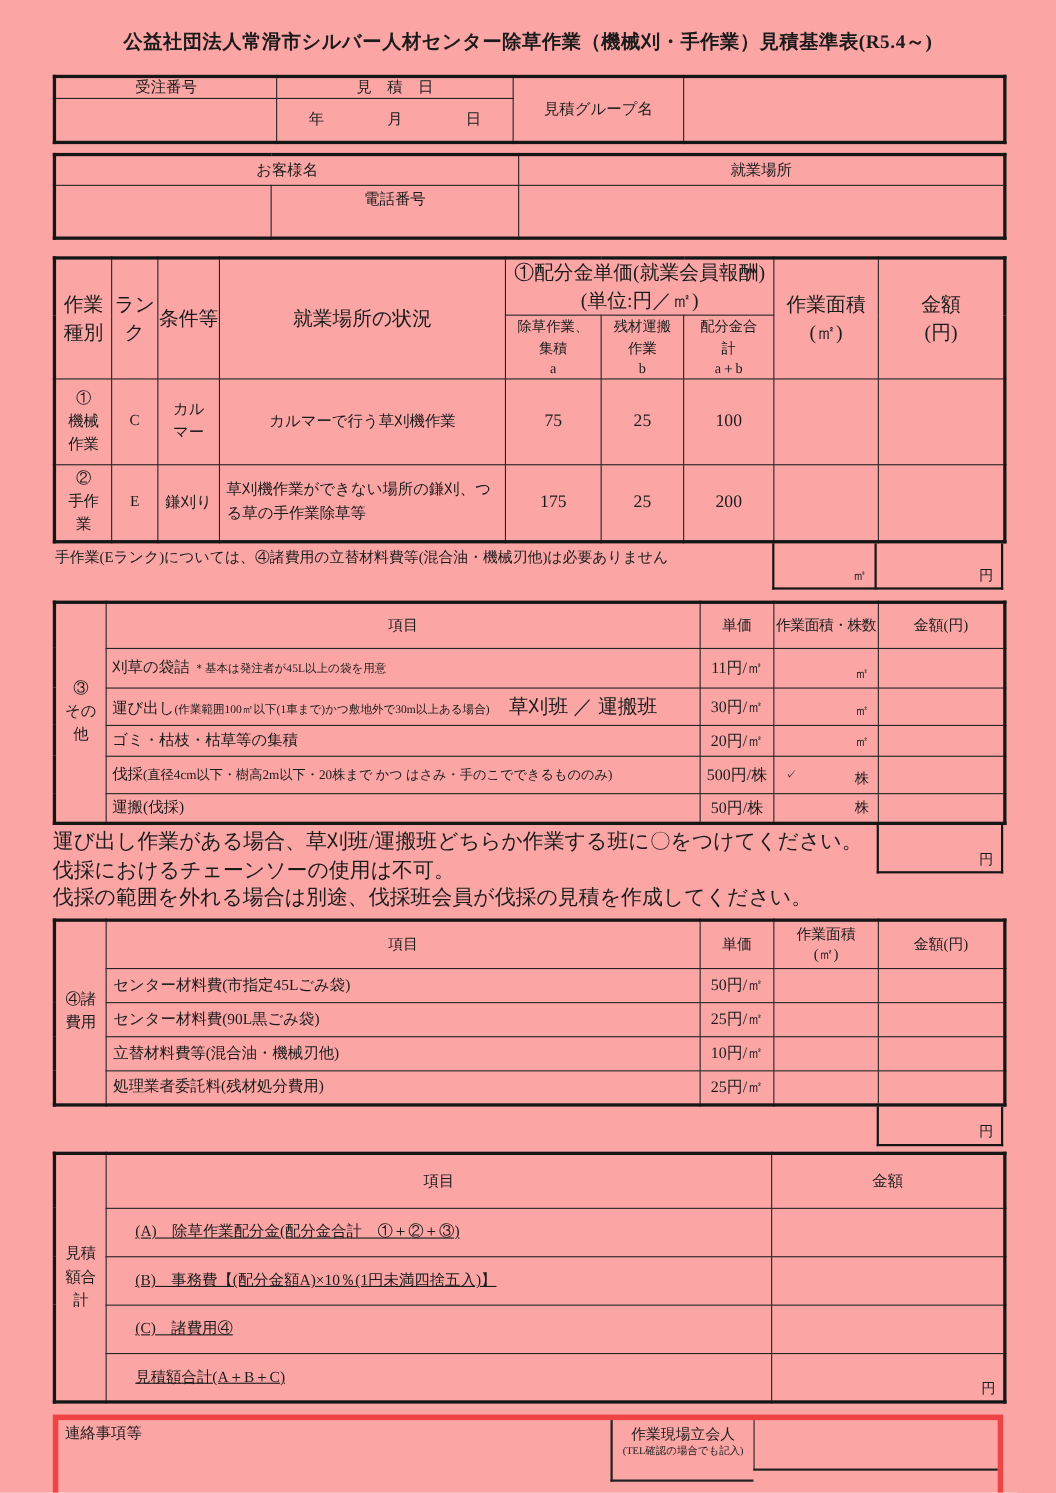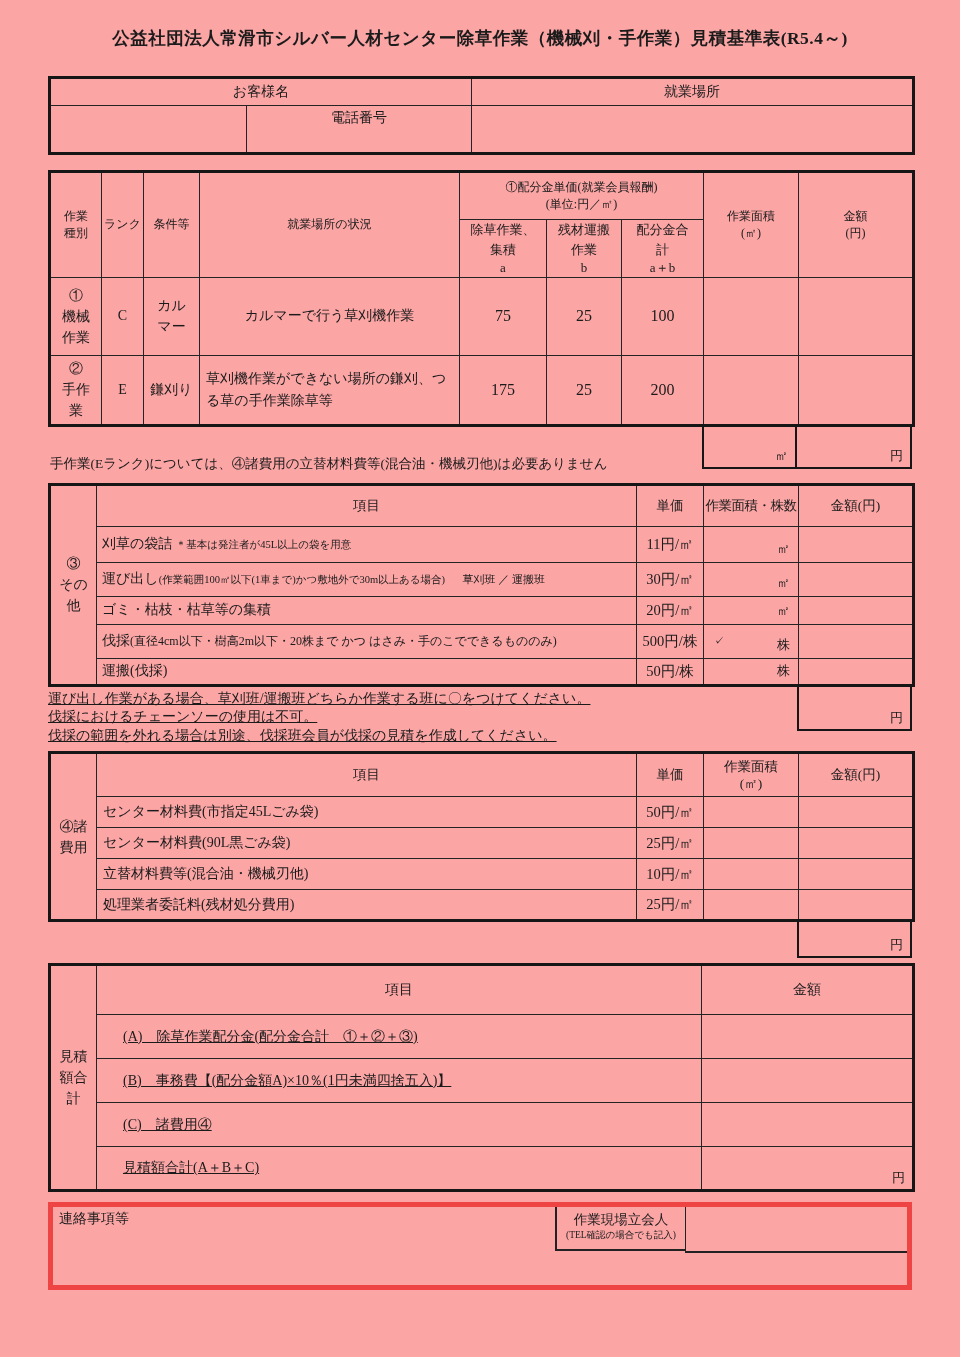--- a/index.html
+++ b/index.html
@@ -24,49 +24,49 @@
   .t1 tr:last-child td{ height:40px; }
   .dateRow{ display:flex; justify-content:space-around; align-items:center; height:100%; }
 
   
   .t2 tr:first-child th{ height:28px; }
   .t2 tr:last-child td{ height:48px; }
   .t2 .dashed{ border-right:1.5px dashed #333; }
   .phoneCell{ vertical-align:top; text-align:center; padding-top:3px; }
 
   
-  .t3 .h1 th{ height:48px; font-size:12px; line-height:1.4;margin-top:40px; }
+  .t3 .h1 th{ height:48px; font-size:18px; line-height:1.4;margin-top:40px; }
   .t3 .h2 th{ height:52px; font-size:13px; line-height:1.35; }
   .t3 .r1 td{ height:78px; }
   .t3 .r2 td{ height:70px; }
   .t3 .site{ padding:2px 6px; text-align:center; line-height:1.55; }
   .t3 .num{ font-size:16px; text-align:center; }
   .letter{ font-family:"Liberation Serif",serif; }
 
   .totalsRow{ width:864px; display:flex; align-items:flex-start; }
-  .noteMain{ flex:1; font-size:13.5px; padding:4px 2px 0 2px;margin-top:24px; }
+  .noteMain{ flex:1; font-size:13.5px; padding:4px 2px 0 2px; }
   .totBox{ border:2.5px solid #161616; border-top:none; height:42px;
            display:flex; align-items:flex-end; justify-content:flex-end;
            padding:2px 7px; font-size:13px; }
   .totBox.area{ width:95px; } .totBox.amount{ width:115px; border-left:none; }
 
   
   .t4 .hd th{ height:42px; font-size:13.5px; }
   .t4 .qtyHd{ font-size:12px; letter-spacing:-0.5px;margin-top:37px; }
   .t4 td.item{ padding:1px 5px; font-size:14px; }
   .fine{ font-size:10.5px; }
-  .extraOpt{ font-size:11px; margin-left:14px; }
+  .extraOpt{ font-size:18px; margin-left:14px; }
   .t4 td.price{ text-align:center; font-size:14.5px; }
   .qtyCell{ display:flex; justify-content:space-between; align-items:flex-end; height:100%; padding:3px 8px 4px 10px; font-size:13px; }
   .mark{ font-size:10px; align-self:center; }
   .t4 .o1 td{ height:36px; } .t4 .o2 td{ height:34px; } .t4 .o3 td{ height:28px; }
   .t4 .o4 td{ height:34px; } .t4 .o5 td{ height:26px; }
 
   .notesRow{ width:864px; display:flex; align-items:flex-start; }
-  .notesCol{ flex:1; font-size:14px; line-height:1.35; padding-top:3px;text-decoration:underline; }
+  .notesCol{ flex:1; font-size:19px; line-height:1.35; padding-top:3px; }
   .yenBox{ border:2.5px solid #161616; border-top:none; width:115px; height:44px;
            display:flex; align-items:flex-end; justify-content:flex-end; padding:2px 7px; font-size:13px; }
 
   
   .t5 .hd th{ height:44px; font-size:13.5px; line-height:1.3; }
   .t5 td.item{ padding:1px 6px; font-size:14px; }
   .t5 td.price{ text-align:center; font-size:14.5px; }
   .t5 .er td{ height:31px; }
   .yenRow{ width:864px; display:flex; justify-content:flex-end; }
   .yenBox.small{ height:36px; }
@@ -74,32 +74,58 @@
   
   .t6 .hd th{ height:50px; font-size:14px; }
   .t6 td.item{ padding:1px 26px; font-size:14px;text-decoration:underline; }
   .t6 .sr td{ height:44px; }
   .yenInCell{ display:flex; align-items:flex-end; justify-content:flex-end; height:100%; padding:2px 7px; font-size:13px; }
 
   
   .footerBox{ width:864px; height:88px; border:5px solid #ef4444; position:relative; }
   .remarksLabel{ position:absolute; top:3px; left:6px; font-size:14px; }
   .witness{ position:absolute; top:0; right:0; display:flex; }
-  .witLabel{ width:130px; height:44px; border-left:2px solid #222; border-bottom:2px solid #222;
+  .witLabel{ width:130px; height:56px; border-left:2px solid #222; border-bottom:2px solid #222;
              text-align:center; padding-top:4px; }
   .witLabel .l1{ font-size:13.5px; } .witLabel .l2{ font-size:9.5px; }
   .witInput{ width:222px; height:46px; border-bottom:2px solid #222; border-left:1.5px solid #222; }
 </style>
 </head>
 <body>
 
 <div class="sheet">
 
   <h1 class="title">公益社団法人常滑市シルバー人材センター除草作業（機械刈・手作業）見積基準表(R5.4～)</h1>
 
+  <table class="t1">
+    <colgroup>
+        <col style="width:202px">
+        <col style="width:215px">
+        <col style="width:155px">
+        <col style="width:292px">
+      </colgroup>
+    <tbody>
+        <tr>
+      <th class="ctr">受注番号</th>
+      <th class="ctr">見　積　日</th>
+      <th class="ctr" rowspan="2">見積グループ名</th>
+      <td rowspan="2"></td>
+    </tr>
+    <tr>
+      <td></td>
+      <td>
+        <div class="dateRow">
+          <span>年</span>
+          <span>月</span>
+          <span>日</span>
+        </div>
+      </td>
+    </tr>
+  </tbody>
+    </table>
 
   <div class="gap8"></div>
 
   <table class="t2">
     <colgroup>
         <col style="width:197px">
         <col style="width:225px">
         <col style="width:442px">
       </colgroup>
     <tbody>

